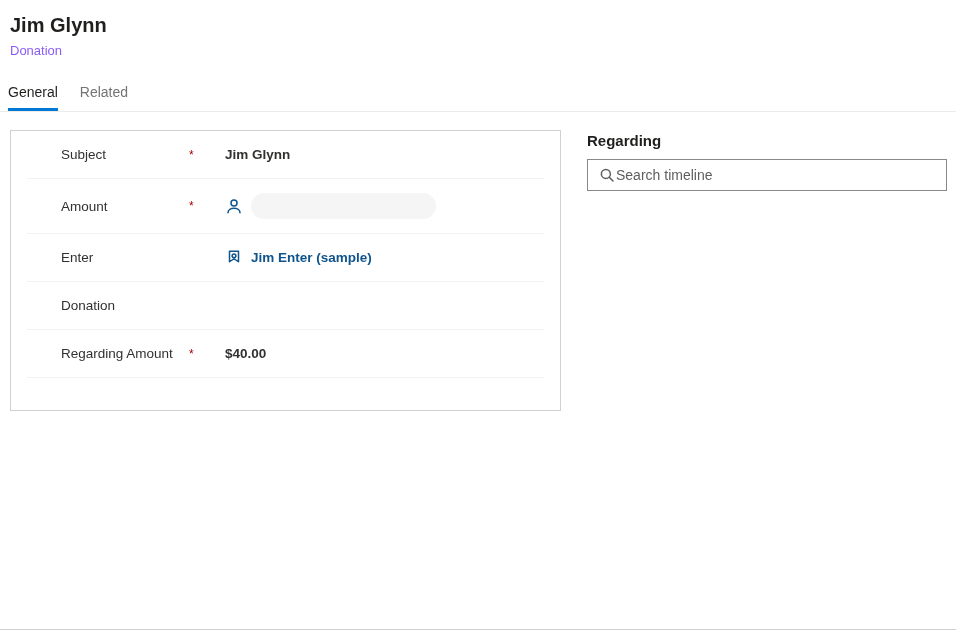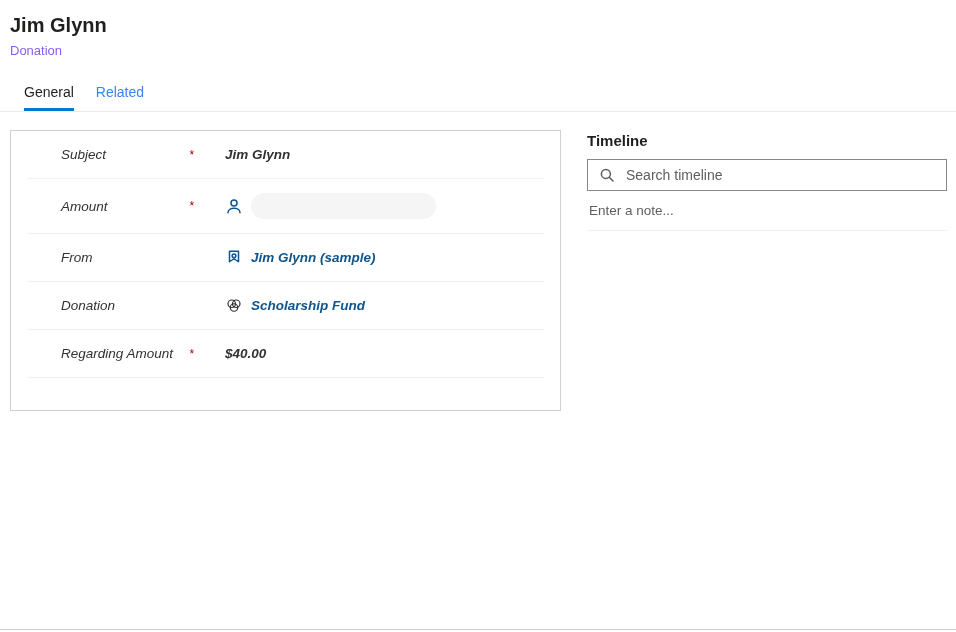--- a/index.html
+++ b/index.html
@@ -22,46 +22,45 @@
     }
     .header .subtype {
       font-size: 13px;
       color: #8b5cf6;
       margin-top: 6px;
     }
     .tabs {
       display: flex;
       gap: 22px;
       margin-top: 26px;
-      padding: 0 24px;
+      padding: 0 8px;
       border-bottom: 1px solid #edebe9;
     }
     .tab {
       padding-bottom: 8px;
       font-size: 14px;
-      color: #3b82f6;
+      color: #737373;
       cursor: pointer;
       border-bottom: 3px solid transparent;
     }
     .tab.active {
       color: #201f1e;
       font-weight: 400;
       border-bottom: 3px solid #0078d4;
     }
     .main-row {
       display: flex;
       gap: 26px;
       padding: 18px 0 0 10px;
     }
     .card {
       border: 1px solid #d2d0ce;
       background: #fff;
       width: 551px;
       padding-bottom: 32px;
-      font-style: italic;
     }
     .form-row {
       display: flex;
       align-items: center;
       padding: 14px 0 14px 34px;
       border-bottom: 1px solid #f3f2f1;
       margin: 0 16px;
       min-height: 48px;
     }
     .form-row:first-child { border-top: none; }
@@ -114,21 +113,20 @@
       font-weight: 600;
       color: #201f1e;
       margin-bottom: 10px;
     }
     .search-box {
       border: 1px solid #8a8886;
       height: 32px;
       display: flex;
       align-items: center;
       padding: 0 10px;
-      gap: 10px;
     }
     .search-box input {
       border: none;
       outline: none;
       flex: 1;
       font-size: 14px;
       color: #605e5c;
       font-family: inherit;
     }
     .search-box input::placeholder { color: #605e5c; }
@@ -182,66 +180,55 @@
           <svg viewBox="0 0 24 24" fill="none" stroke="#0f548c" stroke-width="2" stroke-linecap="round" stroke-linejoin="round">
             <circle cx="12" cy="8" r="4"></circle>
             <path d="M4 21c0-4 4-6 8-6s8 2 8 6"></path>
           </svg>
         </span>
         <span class="owner-blank"></span>
       </div>
     </div>
 
     <div class="form-row">
-      <div class="form-label">From</div>
+      <div class="form-label">Enter</div>
       <div class="req-col"></div>
       <div class="form-value link">
         <span class="icon">
           <svg viewBox="0 0 24 24" fill="none" stroke="#0f548c" stroke-width="2" stroke-linecap="round" stroke-linejoin="round">
             <path d="M6 3h12v14l-6-4-6 4V3z"></path>
             <circle cx="12" cy="9" r="2.5"></circle>
           </svg>
         </span>
-        <span class="link-text">Jim Glynn (sample)</span>
+        <span class="link-text">Jim Enter (sample)</span>
       </div>
     </div>
 
     <div class="form-row">
       <div class="form-label">Donation</div>
       <div class="req-col"></div>
-      <div class="form-value link">
-        <span class="icon">
-          <svg viewBox="0 0 24 24" fill="none" stroke="#323130" stroke-width="1.6">
-            <circle cx="9" cy="9" r="5"></circle>
-            <circle cx="15" cy="9" r="5"></circle>
-            <circle cx="12" cy="14" r="5"></circle>
-          </svg>
-        </span>
-        <span class="link-text">Scholarship Fund</span>
-      </div>
     </div>
 
     <div class="form-row">
       <div class="form-label">Regarding Amount</div>
       <div class="req-col">
           <span class="req-mark">*</span>
         </div>
       <div class="form-value">$40.00</div>
     </div>
 
   </div>
 
   <div class="timeline-panel">
-    <div class="timeline-title">Timeline</div>
+    <div class="timeline-title">Regarding</div>
     <div class="search-box">
       <span class="icon">
         <svg viewBox="0 0 24 24" fill="none" stroke="#605e5c" stroke-width="2" stroke-linecap="round">
           <circle cx="10.5" cy="10.5" r="6"></circle>
           <line x1="15" y1="15" x2="20" y2="20"></line>
         </svg>
       </span>
       <input type="text" placeholder="Search timeline" style="">
     </div>
-    <div class="note-entry">Enter a note...</div>
   </div>
 </div>
 
 <div class="bottom-rule"></div>
 
 </body></html>

